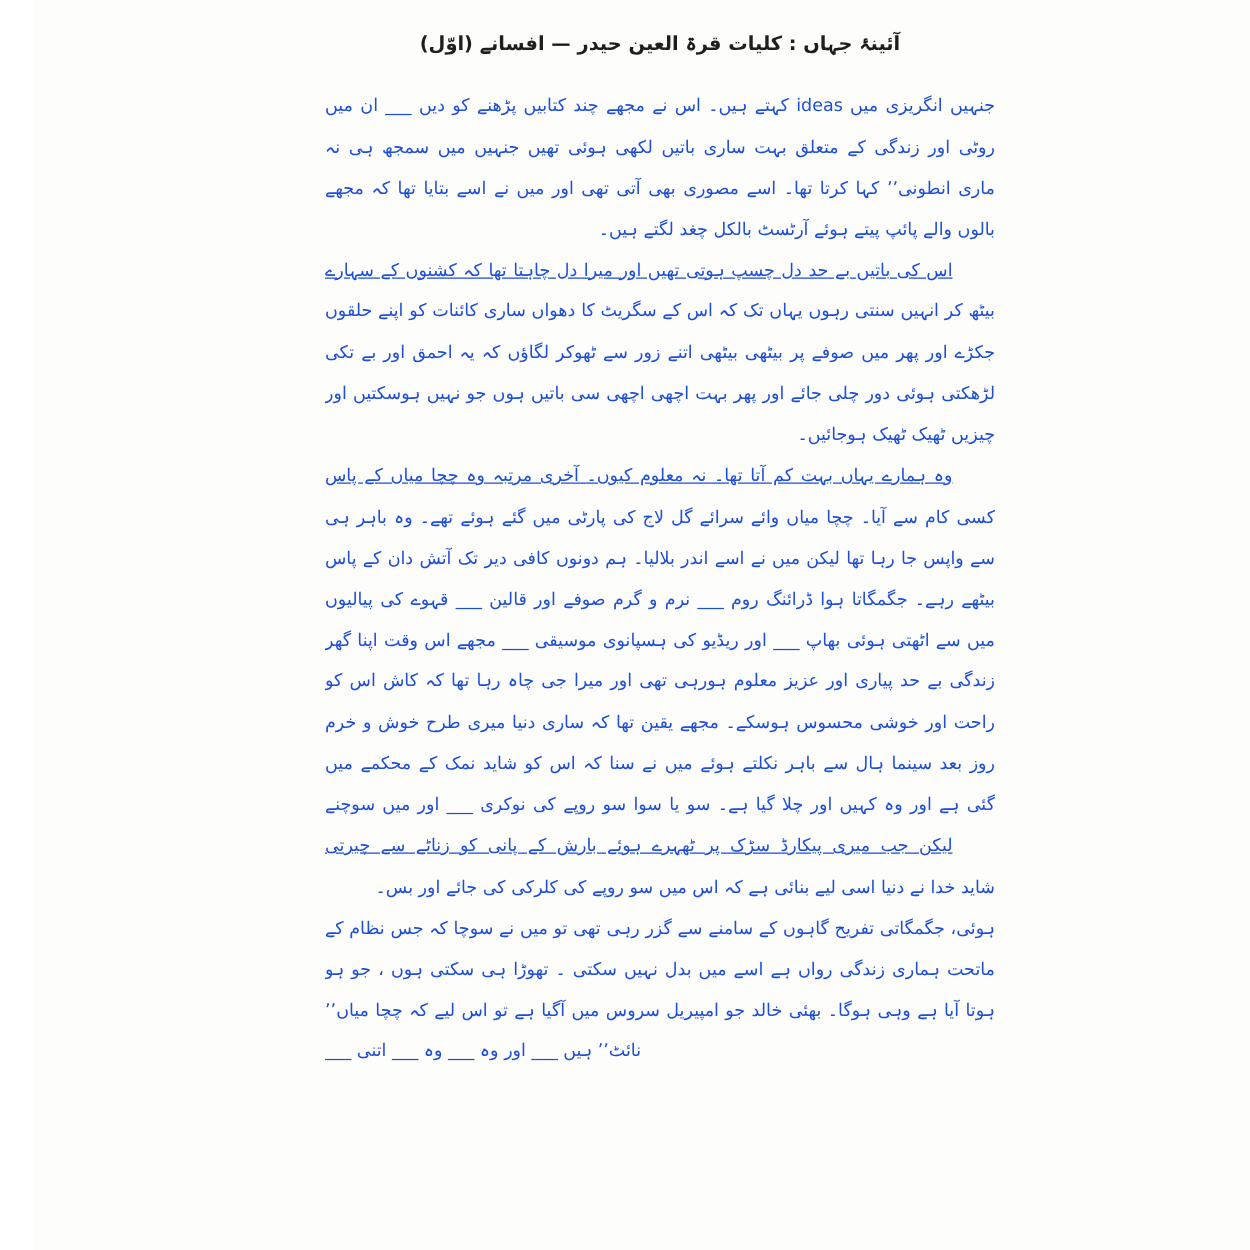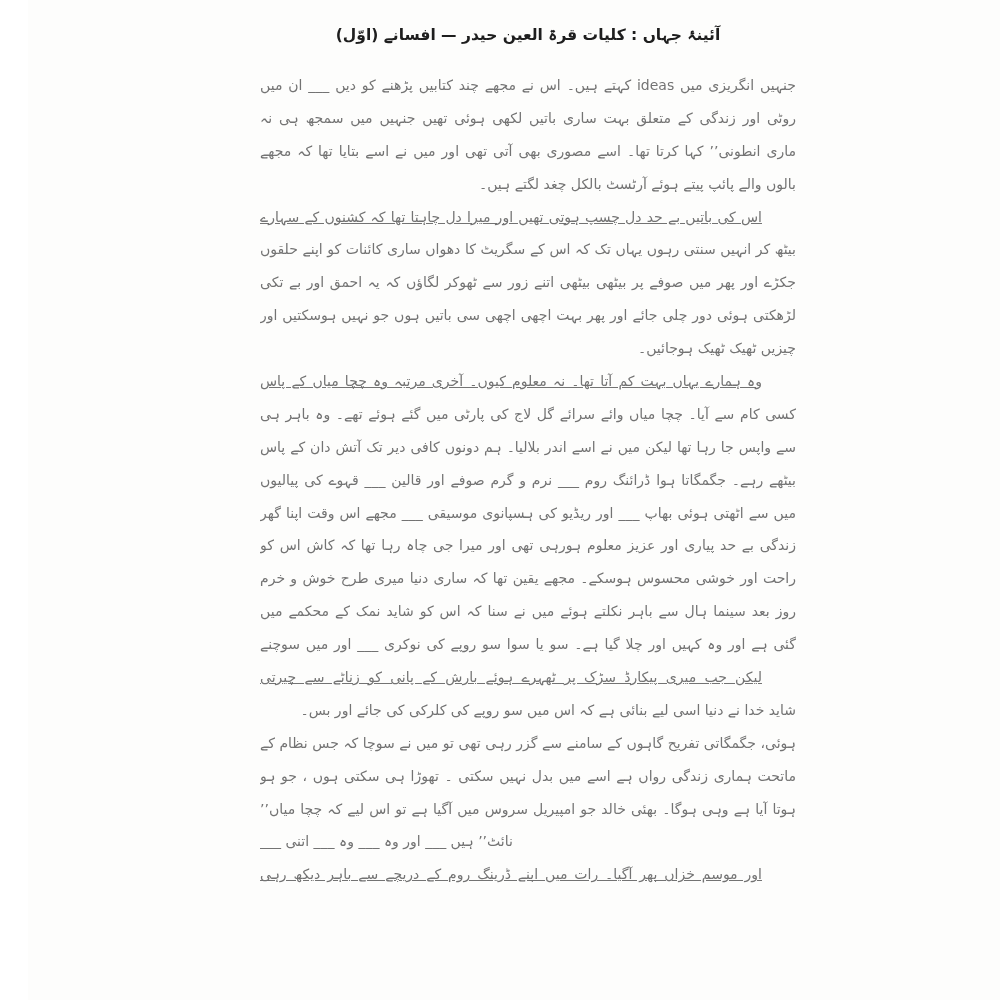--- a/index.html
+++ b/index.html
@@ -10,21 +10,21 @@
     overflow:hidden;
     margin-left:28px;
   }
   .header {
     position:absolute; top:26px; left:0; width:1000px;
     text-align:center; direction:rtl; unicode-bidi:plaintext;
     font-size:15.5px; font-weight:bold; color:#1e1e1e;
   }
   .body-text {
     position:absolute; top:69px; left:232px; width:536px;
-    direction:rtl; color:#737373;
+    direction:rtl; color:#1d4ed8;
   }
   .line {
     height:32.9px; line-height:32.9px; font-size:14px;
     text-align:justify; text-align-last:justify;
     overflow:hidden; white-space:normal;
   }
   .line.flush-right { text-align:left; text-align-last:right; }
   .line.flush-left  { text-align:left;  text-align-last:left; }
   .line.indent { padding-right:34px;text-decoration:underline; }
   .pageno {
@@ -58,16 +58,15 @@
       <div class="line justify">زندگی بے حد پیاری اور عزیز معلوم ہورہی تھی اور میرا جی چاہ رہا تھا کہ کاش اس کو بھی اتنی ہی</div>
       <div class="line justify">راحت اور خوشی محسوس ہوسکے۔ مجھے یقین تھا کہ ساری دنیا میری طرح خوش و خرم ہے اور چند</div>
       <div class="line justify">روز بعد سینما ہال سے باہر نکلتے ہوئے میں نے سنا کہ اس کو شاید نمک کے محکمے میں نوکری مل</div>
       <div class="line justify">گئی ہے اور وہ کہیں اور چلا گیا ہے۔ سو یا سوا سو روپے کی نوکری ___ اور میں سوچنے لگی کہ</div>
       <div class="line justify indent">لیکن جب میری پیکارڈ سڑک پر ٹھہرے ہوئے بارش کے پانی کو زناٹے سے چیرتی</div>
       <div class="line flush-right">شاید خدا نے دنیا اسی لیے بنائی ہے کہ اس میں سو روپے کی کلرکی کی جائے اور بس۔</div>
       <div class="line justify">ہوئی، جگمگاتی تفریح گاہوں کے سامنے سے گزر رہی تھی تو میں نے سوچا کہ جس نظام کے</div>
       <div class="line justify">ماتحت ہماری زندگی رواں ہے اسے میں بدل نہیں سکتی ۔ تھوڑا ہی سکتی ہوں ، جو ہو رہا ہے اور</div>
       <div class="line justify">ہوتا آیا ہے وہی ہوگا۔ بھئی خالد جو امپیریل سروس میں آگیا ہے تو اس لیے کہ چچا میاں’’</div>
       <div class="line flush-left">نائٹ’’ ہیں ___ اور وہ ___ وہ ___ اتنی ___</div>
-      <div class="line justify indent">اور موسم خزاں پھر آگیا۔ رات میں اپنے ڈرینگ روم کے دریچے سے باہر دیکھ رہی</div>
     </div>
 
 </div>
 
 </body></html>

